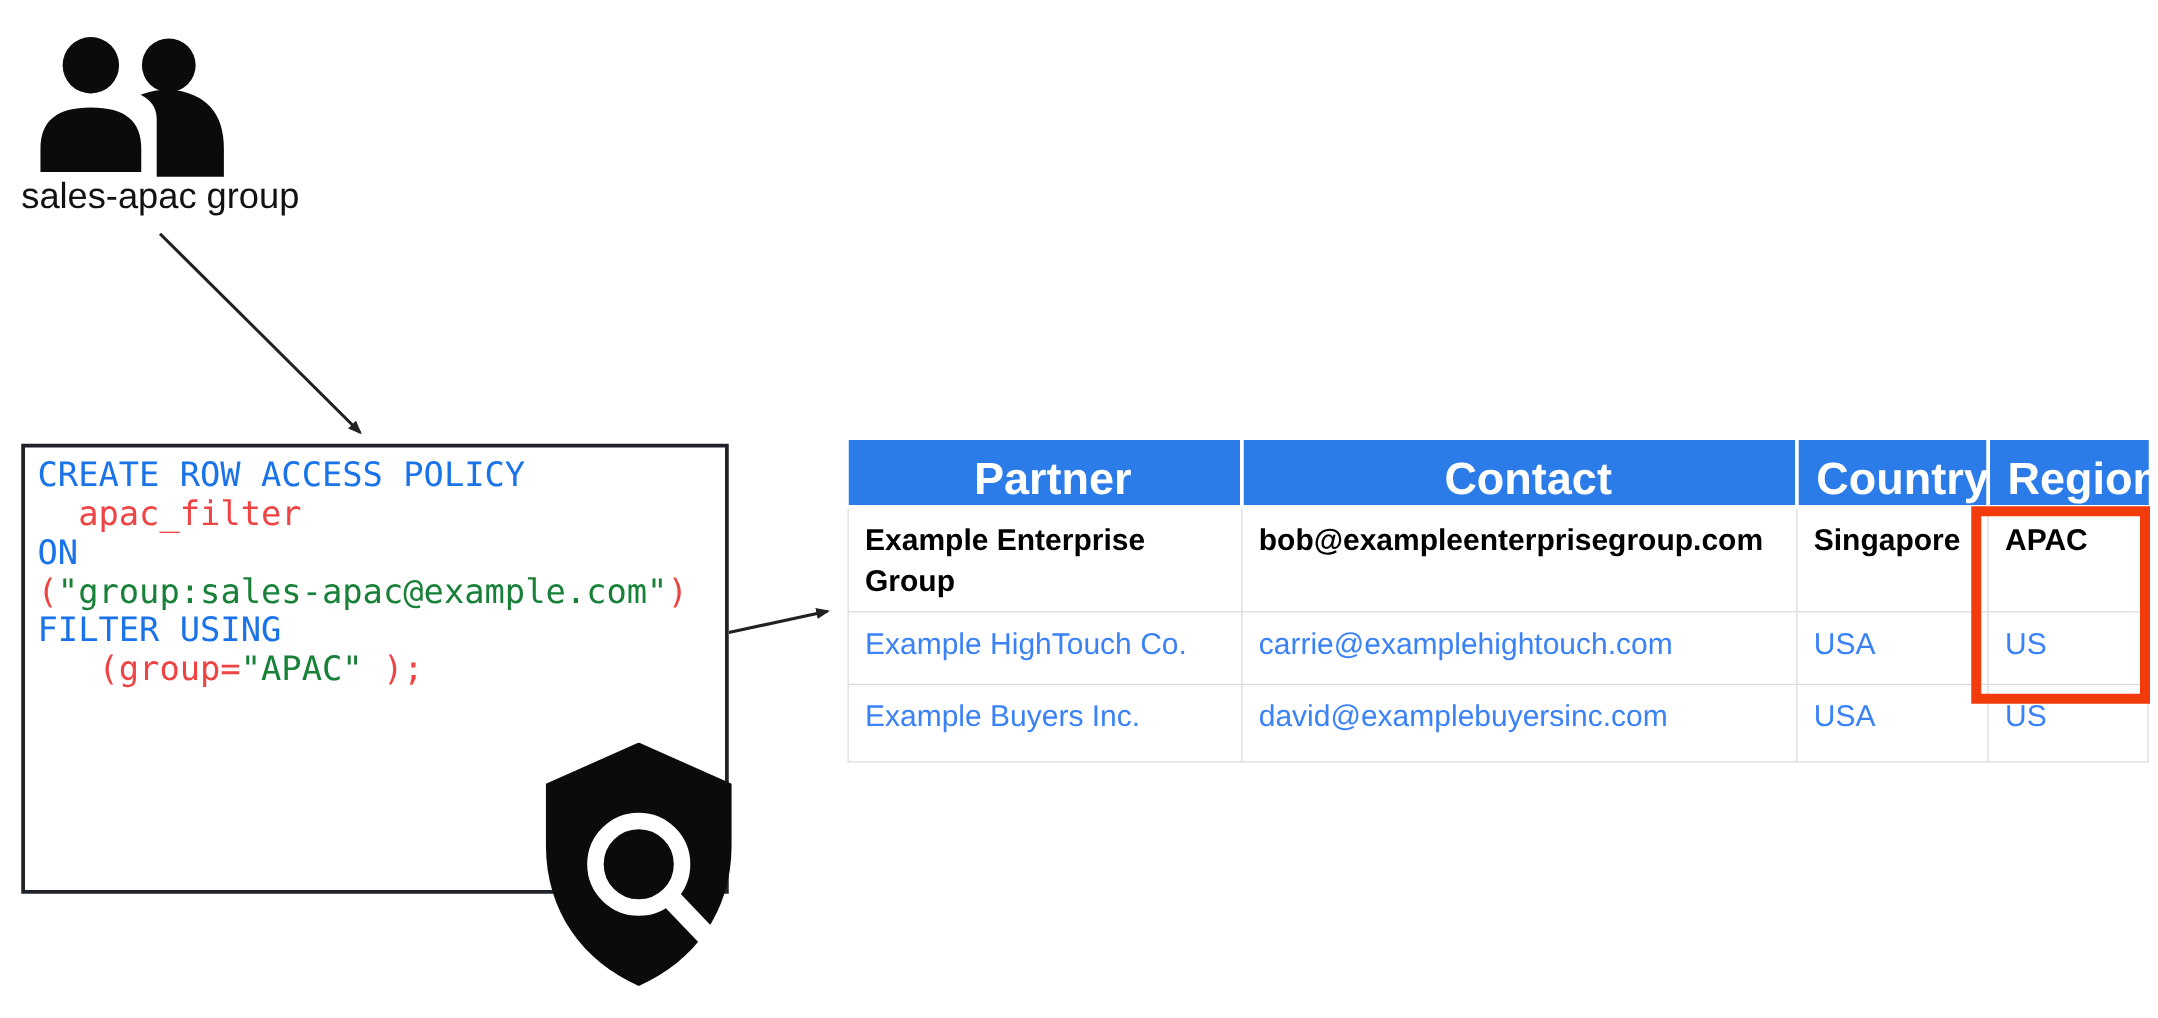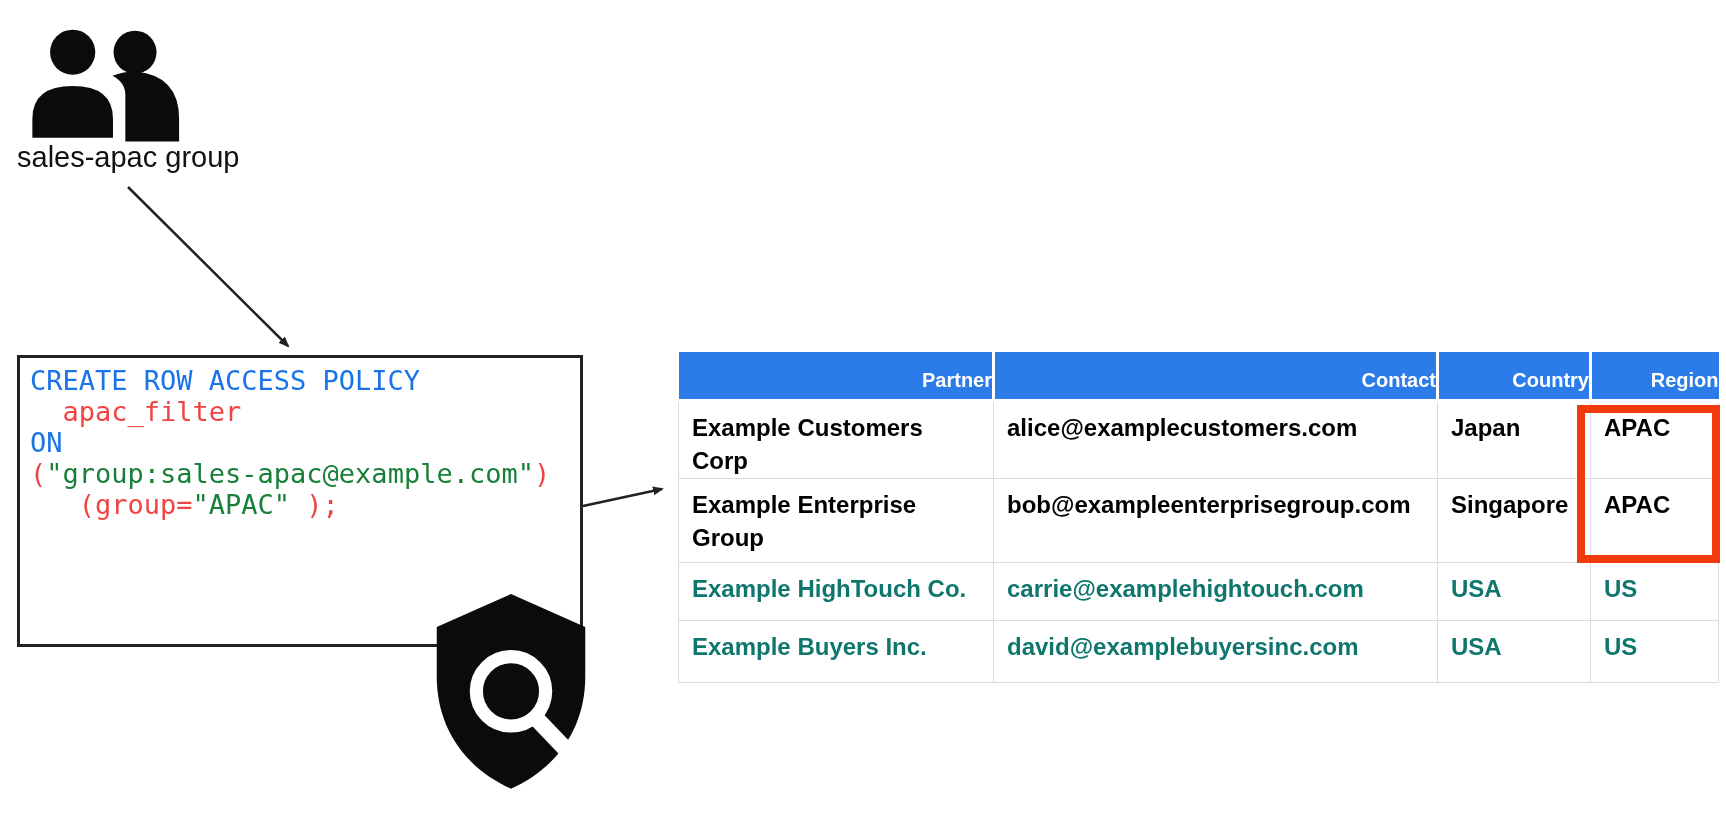--- a/index.html
+++ b/index.html
@@ -17,21 +17,21 @@
     position: absolute; left: 17px; top: 141px;
     font-size: 29px; color: #111111; white-space: nowrap;
   }
 
   
   .arrows { position: absolute; left: 0; top: 0; width: 1726px; height: 814px; z-index: 1; pointer-events: none; }
 
   
   .code-box {
     position: absolute; left: 17px; top: 355px;
-    width: 566px; height: 292px;
+    width: 566px; height: 360px;
     background: #ffffff;
     border: 3px solid #1f2328;
     padding: 7px 0 0 10px;
     z-index: 2;
   }
   .code-line {
     font-family: "DejaVu Sans Mono", "Liberation Mono", monospace;
     font-size: 27px; line-height: 31px;
     white-space: pre;
   }
@@ -41,34 +41,34 @@
   .tok-pl  { color: #ef4444; }
 
   
   .shield { position: absolute; left: 428px; top: 594px; width: 166px; height: 198px; z-index: 3; }
 
   
   .partner-table-wrap { position: absolute; left: 678px; top: 352px; z-index: 2; }
   table.partner-table { border-collapse: collapse; table-layout: fixed; width: 1040px; }
   table.partner-table th {
     background: #2b7ce9; color: #ffffff;
-    font-size: 20px; font-weight: bold; text-align: right;
+    font-size: 36px; font-weight: bold; text-align: center;
     padding: 10px 0 0 14px; height: 48px; vertical-align: middle;
     border-right: 3px solid #ffffff; border-bottom: 3px solid #ffffff;
   }
   table.partner-table th:last-child { border-right: none; }
   table.partner-table td {
     font-size: 24px; vertical-align: top;
     padding: 9px 10px 0 13px;
     border: 1px solid #d9dbde;
     background: #ffffff;
     line-height: 33px;
   }
   tr.row-granted td { color: #000000; font-weight: bold; }
-  tr.row-muted td { color: #0f766e; font-weight: bold; margin-left: 16px; }
+  tr.row-muted td { color: #3b82f6; font-weight: normal; margin-left: 16px; }
   tr.r1 td { height: 78px; }
   tr.r2 td { height: 84px; margin-top: 20px; }
   tr.r3 td { height: 58px; }
   tr.r4 td { height: 62px; }
 
   
   .apac-highlight {
     position: absolute; left: 1577px; top: 405px;
     width: 143px; height: 158px;
     border: 8px solid #f23b0c;
@@ -98,20 +98,21 @@
   </defs>
   <line x1="128" y1="187" x2="288" y2="346" stroke="#212121" stroke-width="2.5" marker-end="url(#ah)"></line>
   <line x1="583" y1="506" x2="662" y2="489" stroke="#212121" stroke-width="2.5" marker-end="url(#ah)"></line>
 </svg>
 
 <div class="code-box">
   <div class="code-line"><span class="tok-kw">CREATE ROW ACCESS POLICY</span></div>
   <div class="code-line"><span class="tok-pl">  apac_filter</span></div>
   <div class="code-line"><span class="tok-kw">ON</span></div>
   <div class="code-line"><span class="tok-pl">(</span><span class="tok-str">"group:sales-apac@example.com"</span><span class="tok-pl">)</span></div>
+  <div class="code-line"><span class="tok-kw">FILTER USING</span></div>
   <div class="code-line"><span class="tok-pl">   (group=</span><span class="tok-str">"APAC"</span><span class="tok-pl"> );</span></div>
 </div>
 
 <div class="shield">
   <svg viewBox="0 0 100 120" width="166" height="198" aria-hidden="true">
     <path d="M50 0 L95 20 L95 50 C95 82 77 106 50 118 C23 106 5 82 5 50 L5 20 Z" fill="#0b0b0b"></path>
     <circle cx="50" cy="59" r="21" fill="none" stroke="#ffffff" stroke-width="8"></circle>
     <path d="M64 74 L85 96" stroke="#ffffff" stroke-width="10" fill="none"></path>
   </svg>
 </div>
@@ -126,26 +127,20 @@
       </colgroup>
     <thead>
       <tr>
         <th>Partner</th>
         <th>Contact</th>
         <th>Country</th>
         <th>Region</th>
       </tr>
     </thead>
     <tbody>
-      <tr class="row-granted r1">
-        <td>Example Customers Corp</td>
-        <td>alice@examplecustomers.com</td>
-        <td>Japan</td>
-        <td>APAC</td>
-      </tr>
       <tr class="row-granted r2">
         <td>Example Enterprise Group</td>
         <td>bob@exampleenterprisegroup.com</td>
         <td>Singapore</td>
         <td>APAC</td>
       </tr>
       <tr class="row-muted r3">
         <td>Example HighTouch Co.</td>
         <td>carrie@examplehightouch.com</td>
         <td>USA</td>

